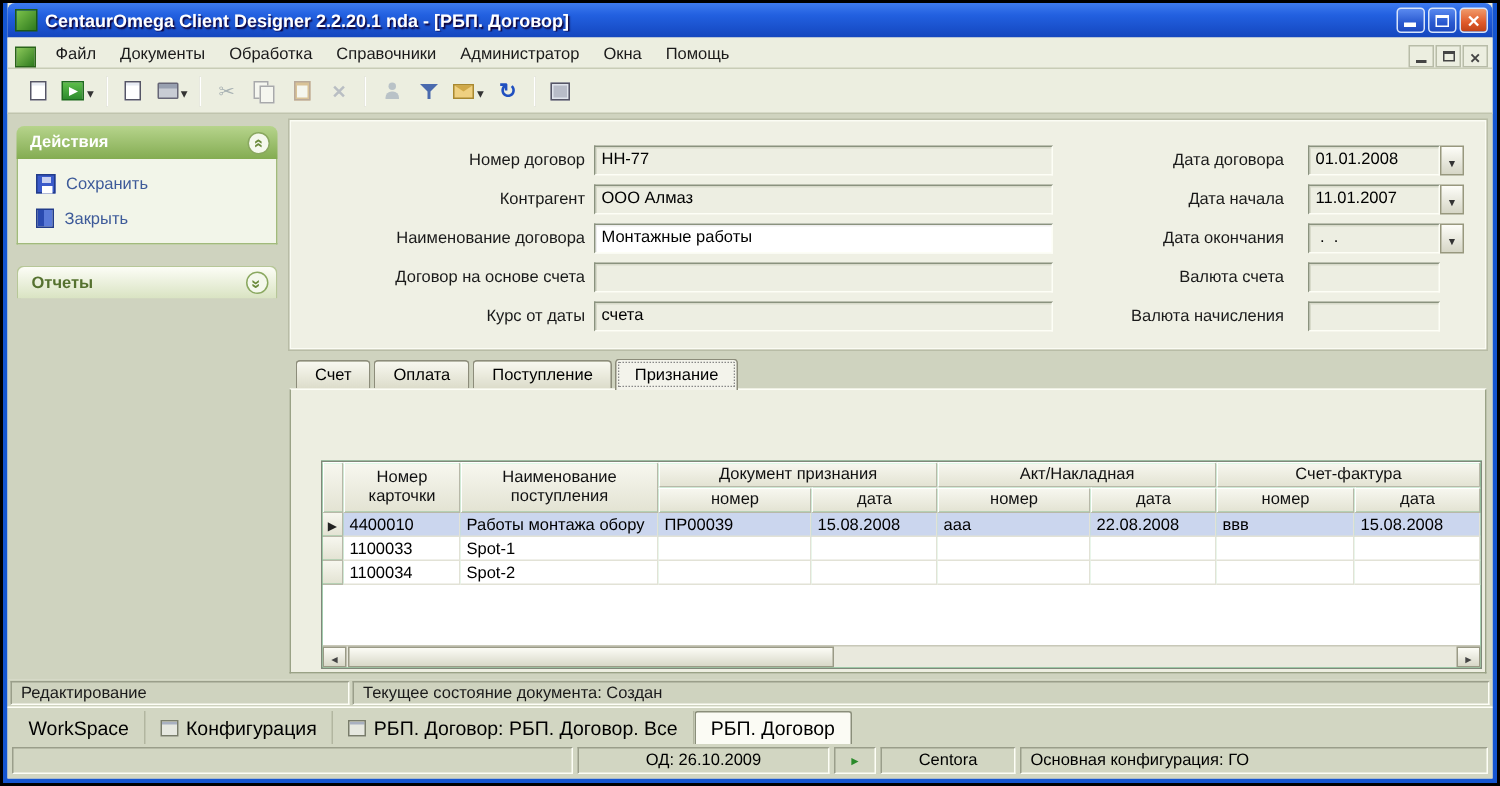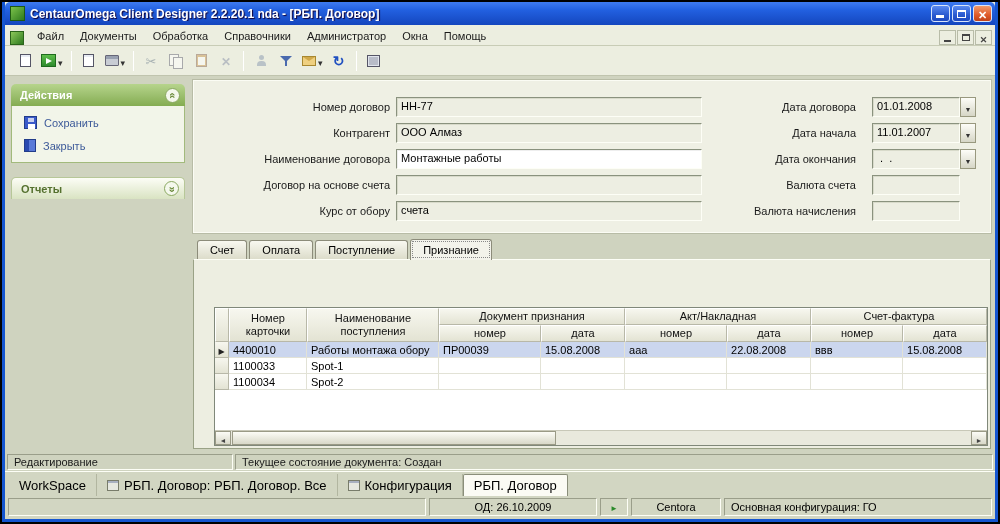--- a/index.html
+++ b/index.html
@@ -124,21 +124,21 @@
   .wtab { display:flex; align-items:center; gap:5px; padding:0 10px; font-size:13px; border-right:1px solid #B2B6A0; cursor:default; white-space:nowrap; }
   .wtab.active { background:#FBFBF4; border:1px solid #8A8E7A; border-bottom:none; border-radius:2px 2px 0 0; }
   .wicon { width:12px; height:11px; background:#E6E8E0; border:1px solid #787C6A; box-shadow:inset 0 2px 0 #A8B0C0; flex:0 0 auto; }
 
   .footer { height:23px; background:#D2D6C2; display:flex; gap:3px; padding:2px 3px 3px; flex:0 0 auto; }
   .fsec { border:1px solid; border-color:#9A9E8A #FDFEF6 #FDFEF6 #9A9E8A; font-size:11px; display:flex; align-items:center; padding:0 6px; white-space:nowrap; overflow:hidden; }
   .f1 { flex:1 1 auto; }
   .f2 { width:168px; flex:0 0 auto; justify-content:center; }
   .f3 { width:28px; flex:0 0 auto; justify-content:center; }
   .f4 { width:90px; flex:0 0 auto; justify-content:center; }
-  .f5 { width:268px; flex:0 0 auto; }
+  .f5 { width:312px; flex:0 0 auto; }
   .glyph-sync::before { content:"►"; font-size:8px; color:#2A8A2A; }
 </style>
 </head>
 <body>
 
 <div class="screen">
 <div class="window">
 
   <div class="titlebar">
     <span class="app-icon"></span>
@@ -306,21 +306,21 @@
           <span class="flex"></span>
           <span class="lbl lbl-r">Валюта счета</span>
           <div class="combo">
             <div class="tb tb-r"></div>
             <span class="arrow-pad"></span>
           </div>
         </div>
 
 
         <div class="frow">
-          <span class="lbl lbl-l">Курс от обору</span>
+          <span class="lbl lbl-l">Курс от даты</span>
           <div class="tb tb-l">счета</div>
           <span class="flex"></span>
           <span class="lbl lbl-r">Валюта начисления</span>
           <div class="combo">
             <div class="tb tb-r"></div>
             <span class="arrow-pad"></span>
           </div>
         </div>
 
       </div>
@@ -421,25 +421,25 @@
     <span class="spanel sp1">Редактирование</span>
     <span class="spanel sp2">Текущее состояние документа: Создан</span>
   </div>
 
   <div class="wstabs">
     <span class="wtab">
           <span>WorkSpace</span>
         </span>
     <span class="wtab">
           <span class="wicon"></span>
-          <span>РБП. Договор: РБП. Договор. Все</span>
+          <span>Конфигурация</span>
         </span>
     <span class="wtab">
           <span class="wicon"></span>
-          <span>Конфигурация</span>
+          <span>РБП. Договор: РБП. Договор. Все</span>
         </span>
     <span class="wtab active">
           <span>РБП. Договор</span>
         </span>
   </div>
 
   <div class="footer">
     <span class="fsec f1"></span>
     <span class="fsec f2">ОД: 26.10.2009</span>
     <span class="fsec f3">

